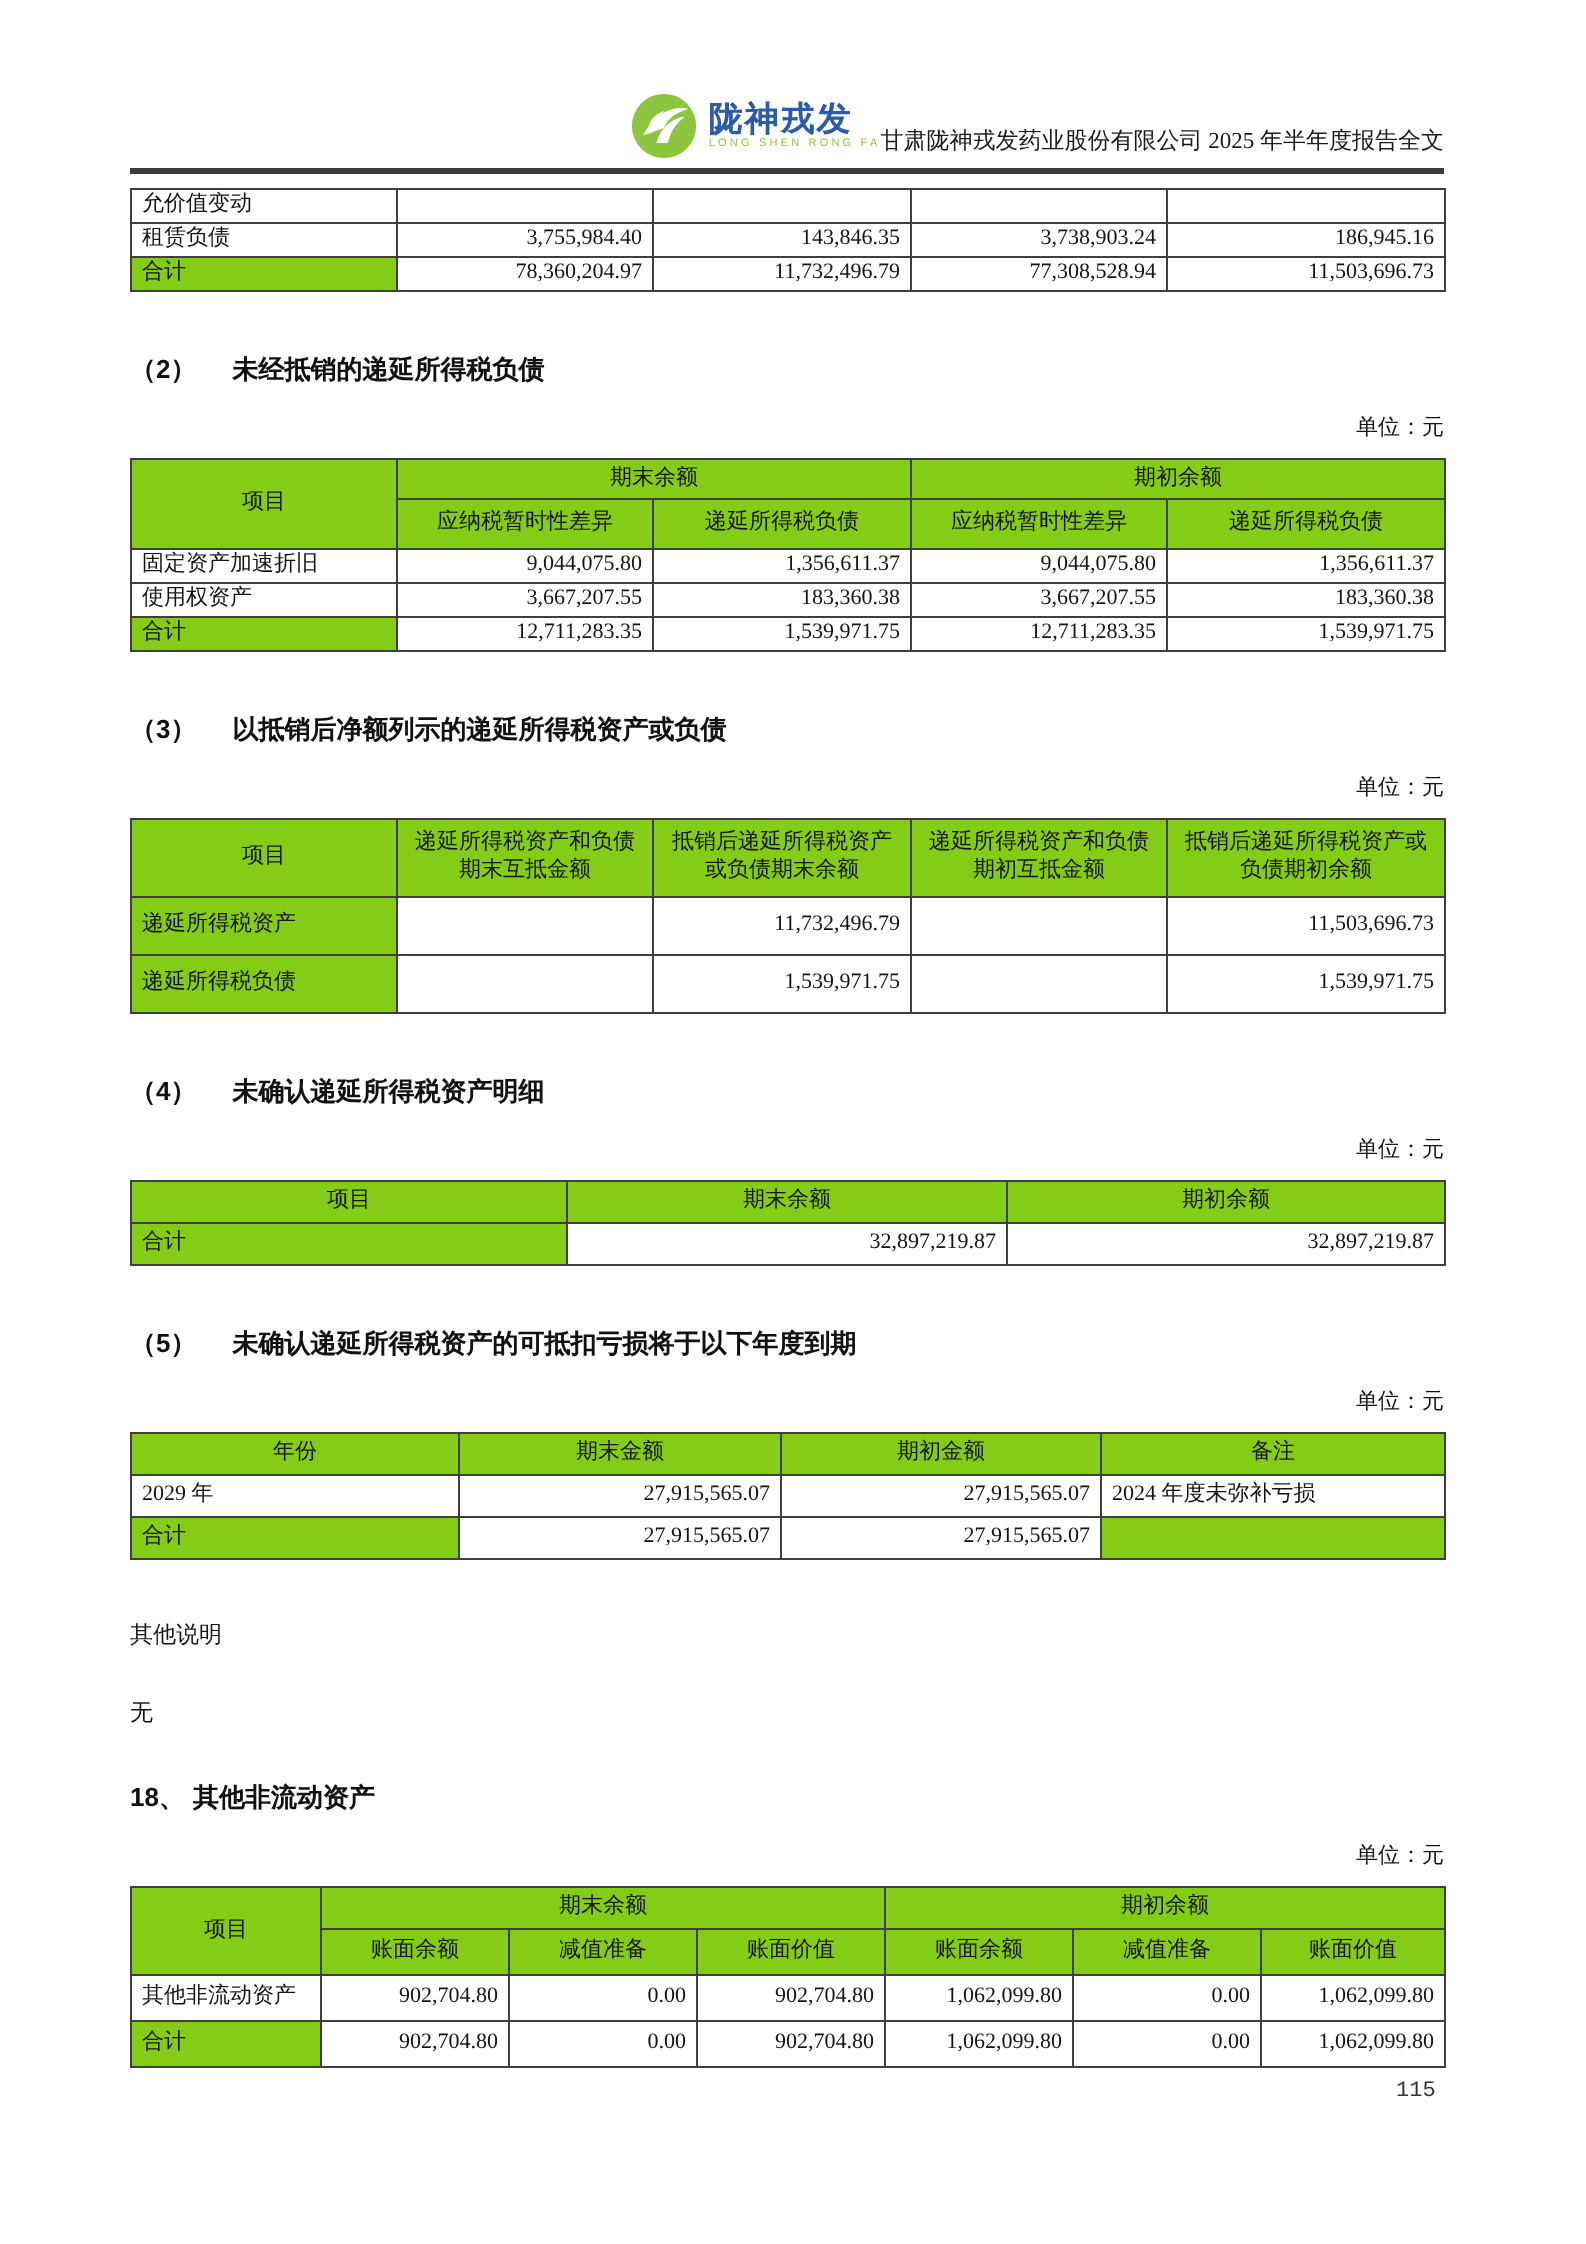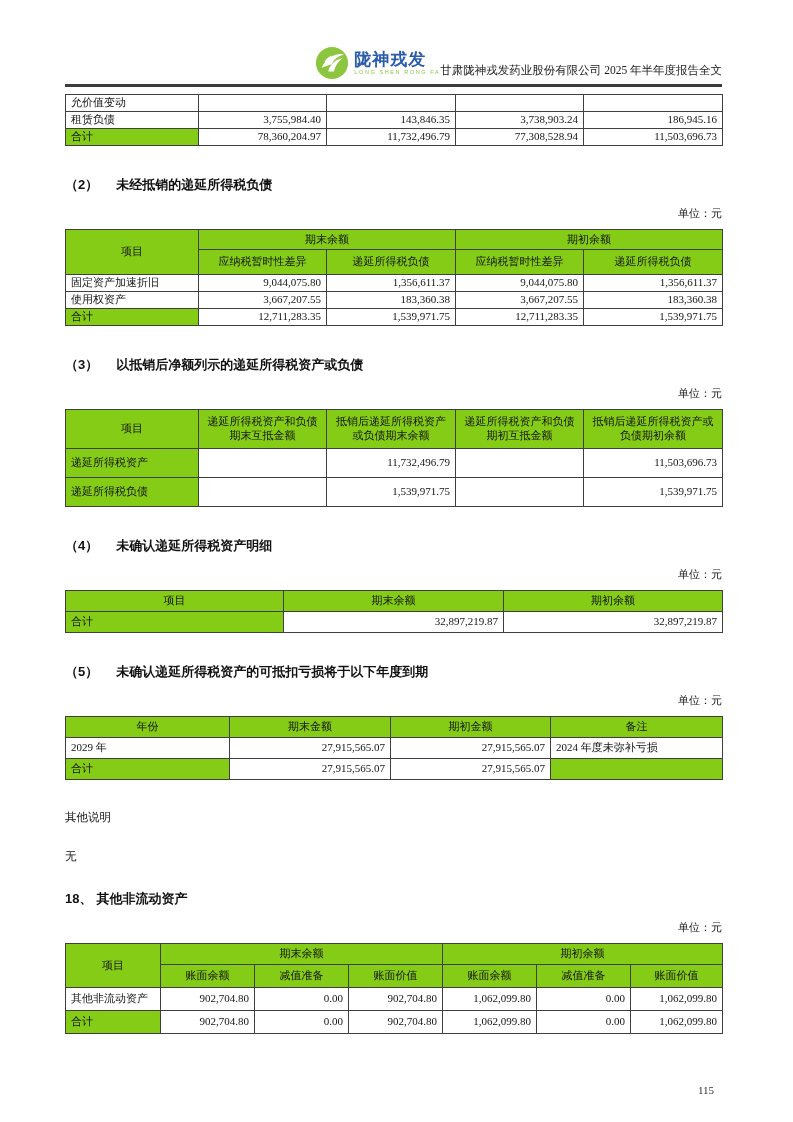--- a/index.html
+++ b/index.html
@@ -41,21 +41,21 @@
   td.r{text-align:right;font-variant-numeric:tabular-nums;}
   td.g{background:#84cc16;}
 
   .t1 td{height:16px;}
   .t2 tr.h1 td{height:19px;} .t2 tr.h2 td{height:24px;} .t2 tr.d td{height:16px;}
   .t3 tr.h td{height:38px;} .t3 tr.d td{height:28px;}
   .t4 td{height:20px;}
   .t5 td{height:20px;}
   .t6 tr.h1 td{height:20px;} .t6 tr.h2 td{height:22px;} .t6 tr.d td{height:22px;}
 
-  .pagenum{position:absolute;left:698px;top:1084px;font-size:11px;color:#333;}
+  .pagenum{position:absolute;left:698px;top:1040px;font-size:11px;color:#333;font-family:Liberation Mono, monospace;}
 </style>
 </head>
 <body>
 
 <div class="page">
   <div class="content">
 
     <div class="hdr">
       <div class="logo">
         <span>

